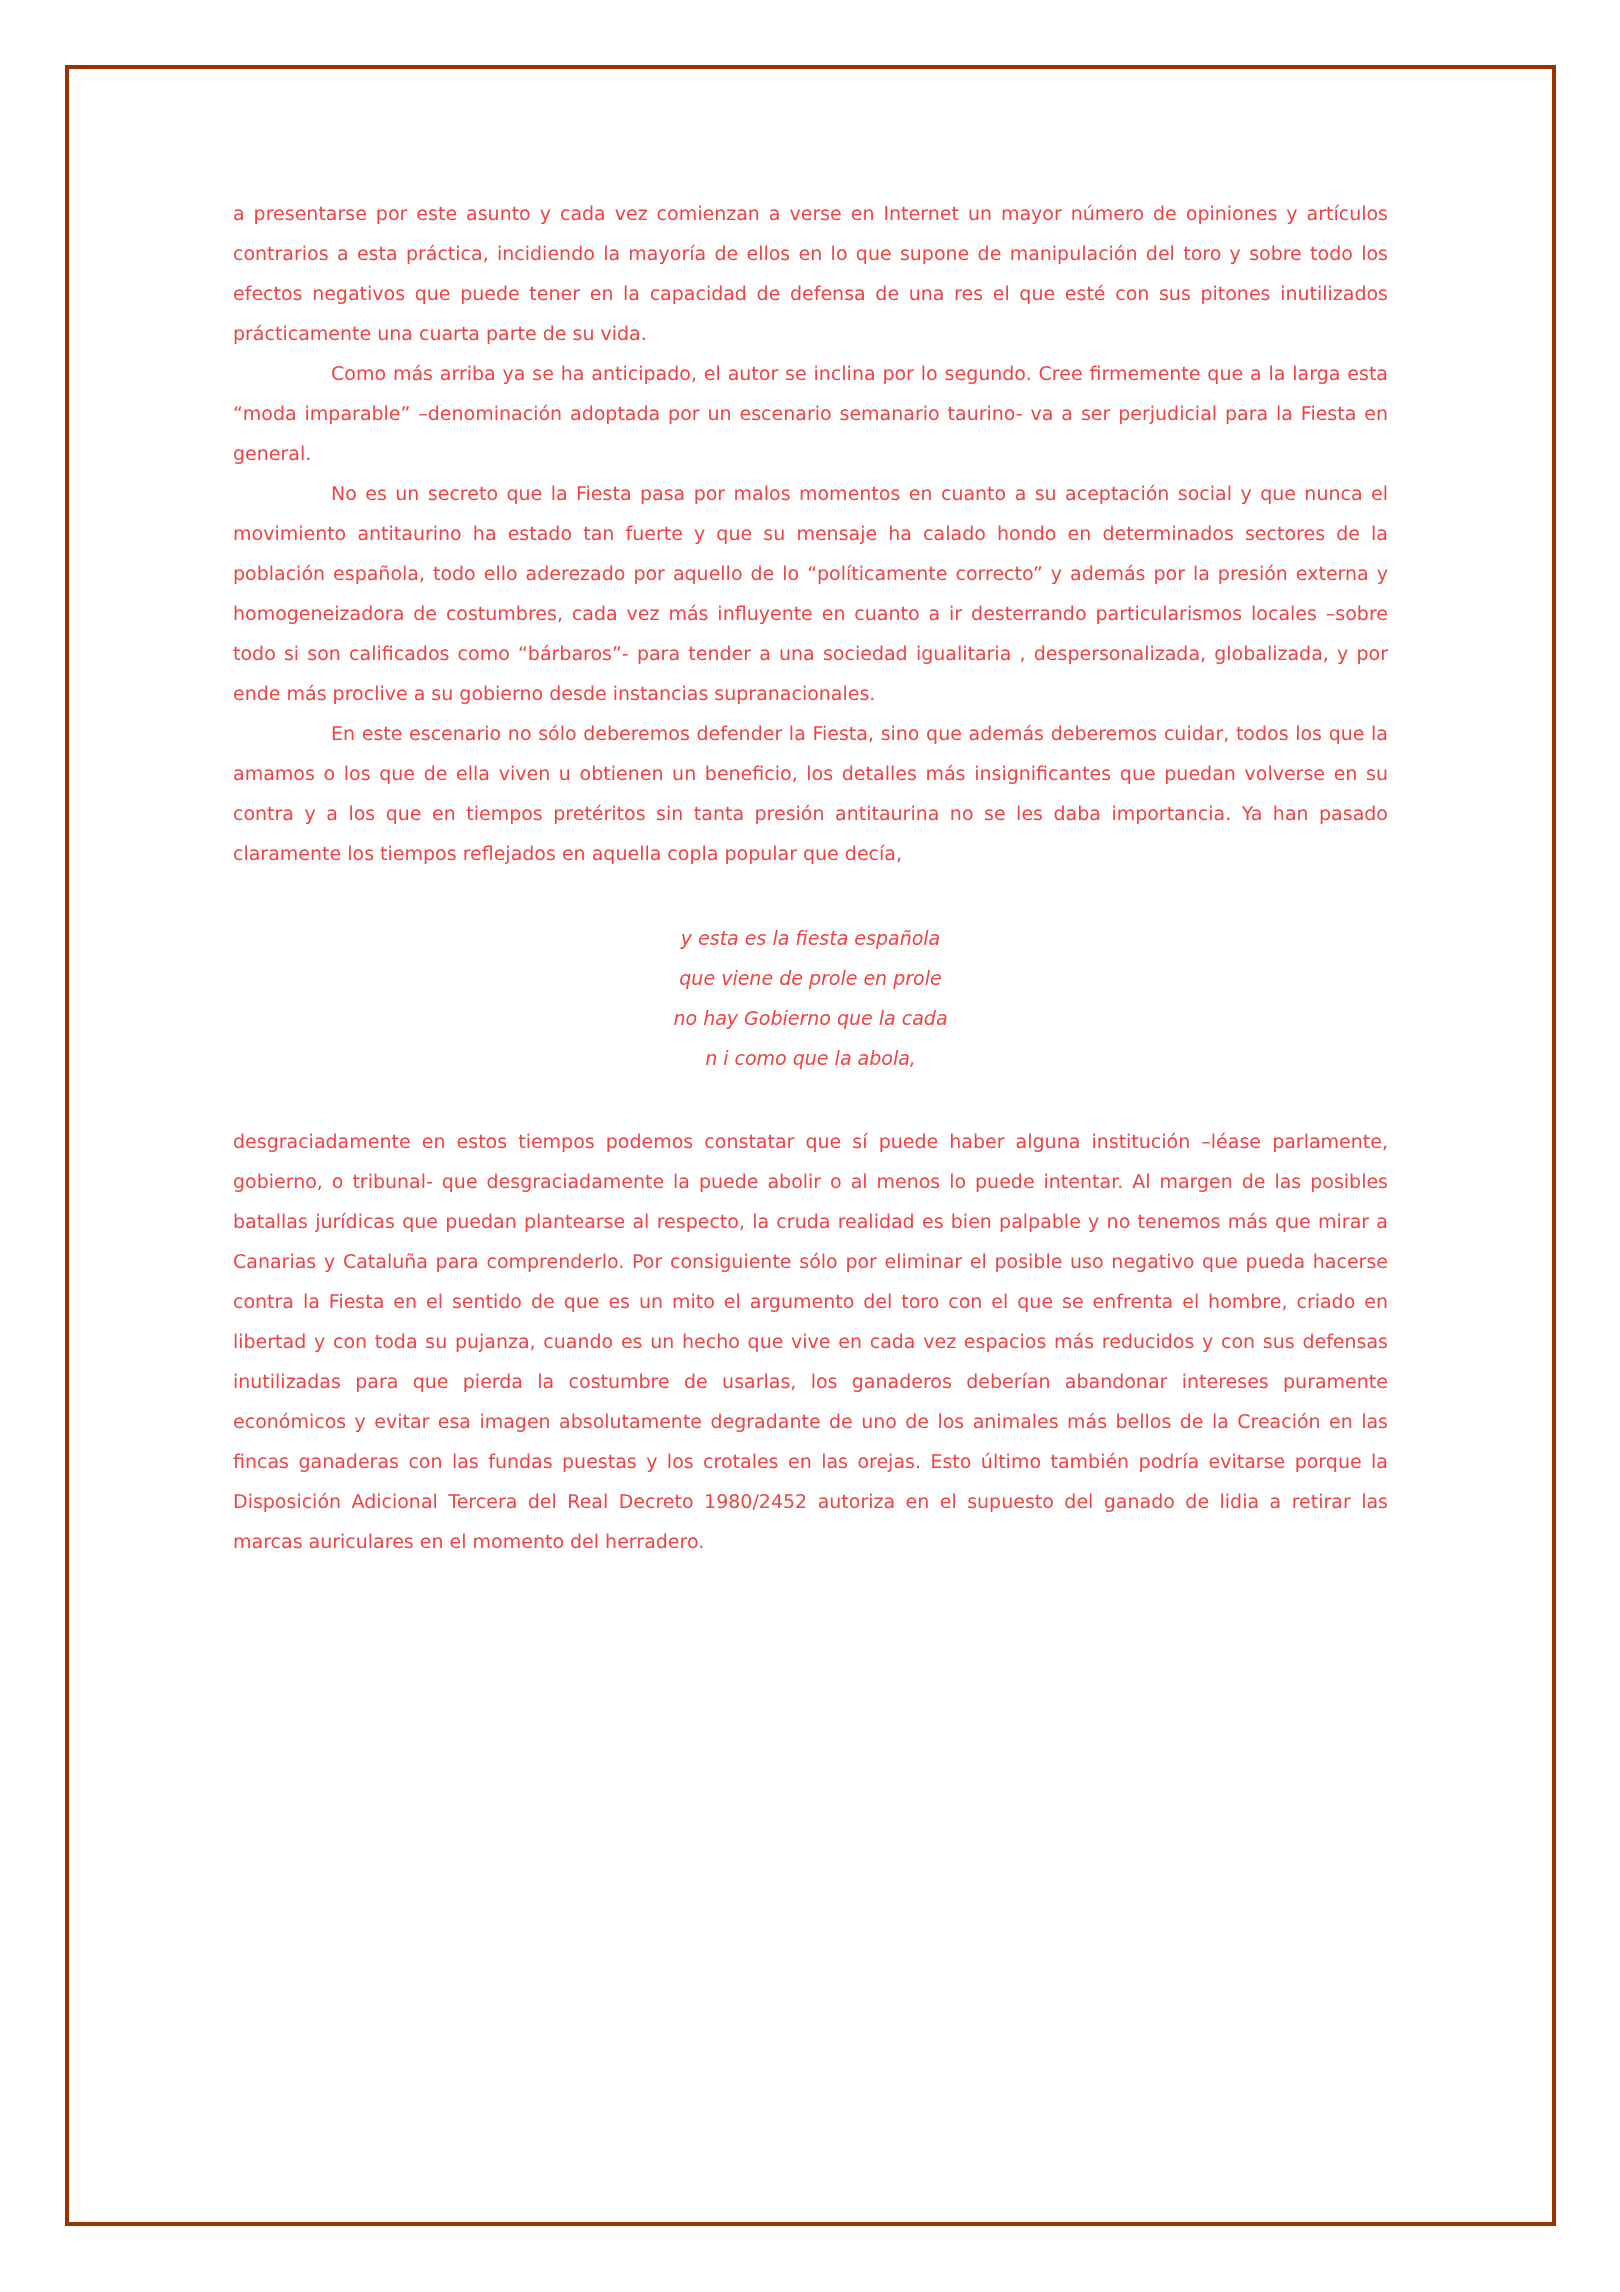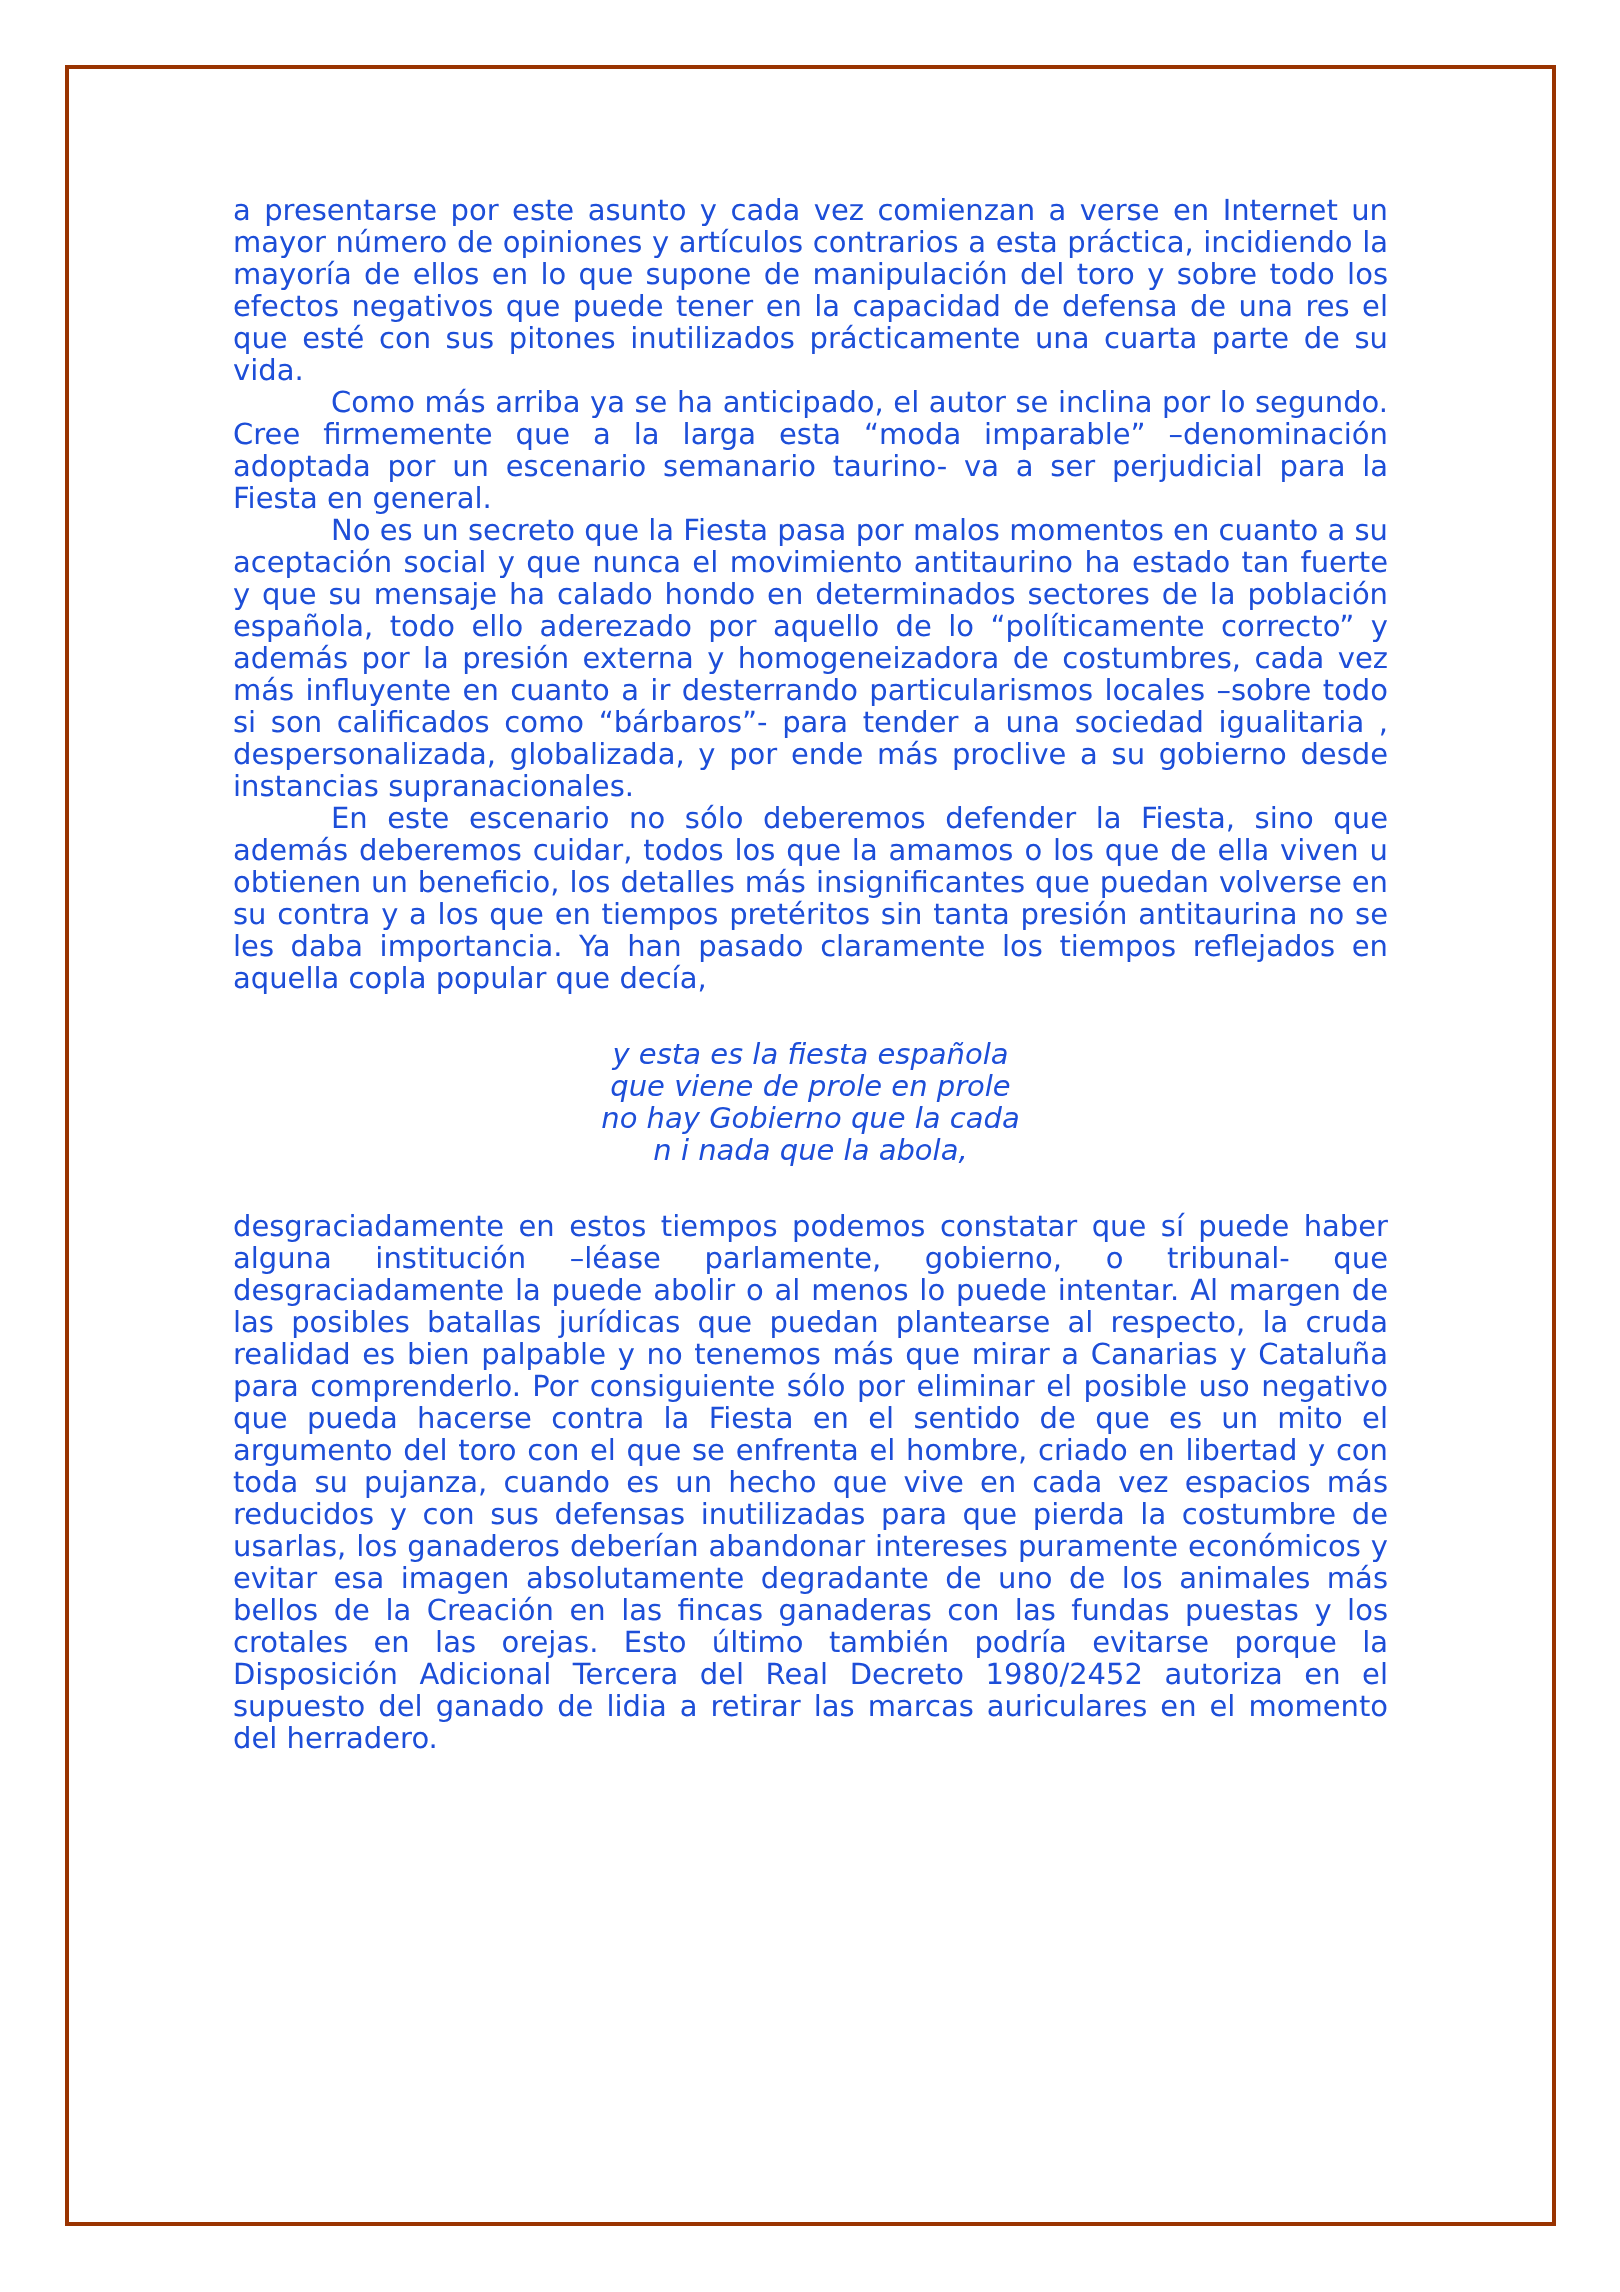--- a/index.html
+++ b/index.html
@@ -21,23 +21,23 @@
       height: 2161px;
       box-sizing: border-box;
       border: 4.9px solid #993300;
     }
     .text-block {
       position: absolute;
       left: 233px;
       top: 194px;
       width: 1155px;
       font-family: "DejaVu Sans", sans-serif;
-      font-size: 29px;
-      line-height: 32px;
-      color: #1d4ed8;
+      font-size: 19px;
+      line-height: 40px;
+      color: #ef4444;
     }
     .para {
       margin: 0;
       text-align: justify;
       text-indent: 98px;
       text-rendering: geometricPrecision;
     }
     .para.no-indent {
       text-indent: 0;
     }
@@ -63,20 +63,20 @@
   <p class="para">Como más arriba ya se ha anticipado, el autor se inclina por lo segundo. Cree firmemente que a la larga esta “moda imparable” –denominación adoptada por un escenario semanario taurino- va a ser perjudicial para la Fiesta en general.</p>
   <p class="para">No es un secreto que la Fiesta pasa por malos momentos en cuanto a su aceptación social y que nunca el movimiento antitaurino ha estado tan fuerte y que su mensaje ha calado hondo en determinados sectores de la población española, todo ello aderezado por aquello de lo “políticamente correcto” y además por la presión externa y homogeneizadora de costumbres, cada vez más influyente en cuanto a ir desterrando particularismos locales –sobre todo si son calificados como “bárbaros”- para tender a una sociedad igualitaria , despersonalizada, globalizada, y por ende más proclive a su gobierno desde instancias supranacionales.</p>
   <p class="para">En este escenario no sólo deberemos defender la Fiesta, sino que además deberemos cuidar, todos los que la amamos o los que de ella viven u obtienen un beneficio,  los detalles más insignificantes que puedan volverse en su contra y a los que en tiempos pretéritos sin tanta presión antitaurina no se les daba importancia. Ya han pasado claramente los tiempos reflejados en aquella copla popular que decía,</p>
 
   <div class="spacer"></div>
 
   <p class="verse">
     <span class="verse-line">y esta es la fiesta española</span>
     <span class="verse-line">que viene de prole en prole</span>
     <span class="verse-line">no hay Gobierno que la cada</span>
-    <span class="verse-line">n i nada que la abola,</span>
+    <span class="verse-line">n i como que la abola,</span>
   </p>
 
   <div class="spacer"></div>
 
   <p class="para no-indent">desgraciadamente en estos tiempos podemos constatar que sí puede haber alguna institución –léase parlamente, gobierno, o tribunal- que desgraciadamente la puede abolir o al menos lo puede intentar. Al margen de las posibles batallas jurídicas que puedan plantearse al respecto, la cruda realidad es bien palpable y no tenemos más que mirar a Canarias y Cataluña para comprenderlo. Por consiguiente sólo por eliminar el posible uso negativo que pueda hacerse contra la Fiesta en el sentido de que es un mito el argumento del toro con el que se enfrenta el hombre, criado en libertad y con toda su pujanza, cuando es un hecho que vive en cada vez espacios más reducidos y con sus defensas inutilizadas para que pierda la costumbre de usarlas, los ganaderos deberían abandonar intereses puramente económicos y evitar esa imagen absolutamente degradante de uno de los animales más bellos de la Creación en las fincas ganaderas con las fundas puestas y los crotales en las orejas. Esto último también podría evitarse porque la Disposición Adicional Tercera del Real Decreto 1980/2452 autoriza en el supuesto del ganado de lidia a retirar las marcas auriculares en el momento del herradero.</p>
 </div>
 
 
 </body></html>

